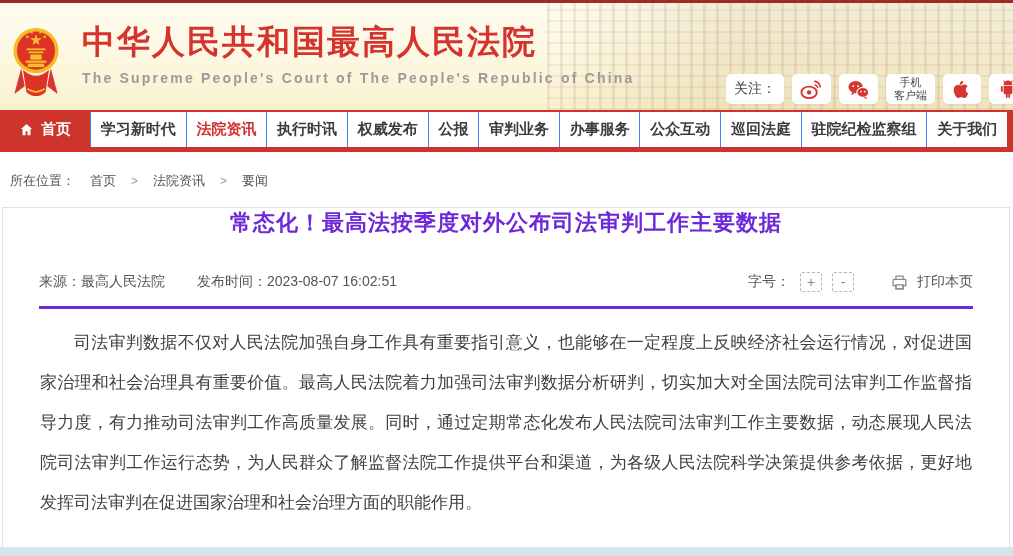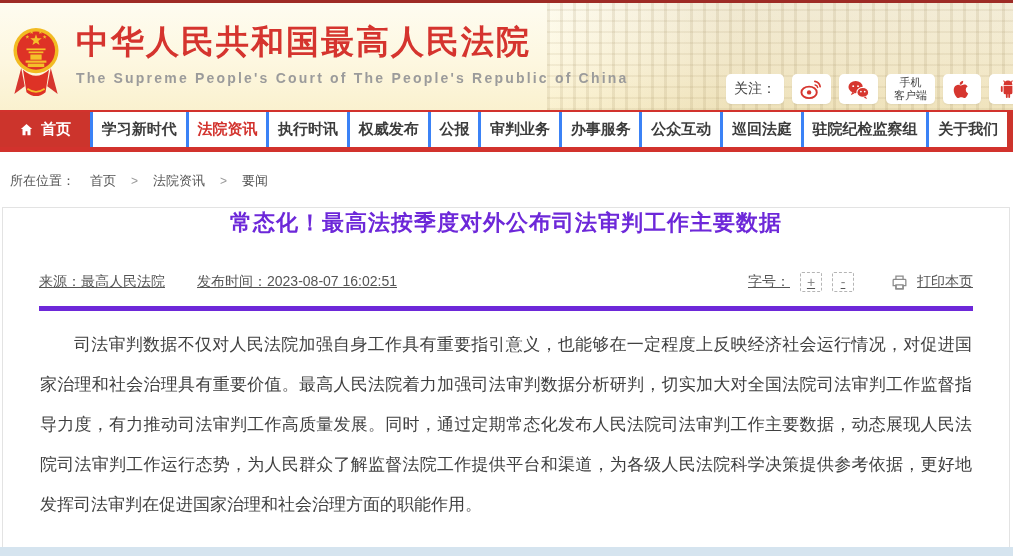--- a/index.html
+++ b/index.html
@@ -15,53 +15,53 @@
     background:linear-gradient(180deg,#fefcf0 0%,#fdf7e0 55%,#faf1cf 100%);
     overflow:hidden; }
   .building-hint { position:absolute; right:0; top:0; width:46%; height:100%;
     background:
       repeating-linear-gradient(90deg, rgba(150,128,80,.14) 0 3px, rgba(0,0,0,0) 3px 13px),
       repeating-linear-gradient(0deg, rgba(150,128,80,.10) 0 2px, rgba(0,0,0,0) 2px 11px),
       linear-gradient(90deg, rgba(250,241,207,0) 0%, rgba(196,170,110,.22) 40%, rgba(196,170,110,.18) 100%);
     pointer-events:none; }
   .brand { position:absolute; left:10px; top:8px; display:flex; align-items:flex-start; }
   .emblem { width:52px; height:92px; margin-top:4px; }
-  .brand-text { margin-left:14px; padding-top:12px; }
+  .brand-text { margin-left:20px; padding-top:12px; }
   .site-title { color:#d5342e; font-size:33px; font-weight:bold; letter-spacing:2px; line-height:1.15; }
   .site-sub { margin-top:9px; color:#9b9b9b; font-size:14px; font-weight:bold; letter-spacing:2.2px; }
   .social-row { position:absolute; right:-14px; bottom:6px; display:flex; align-items:center; gap:8px; }
   .soc-box { background:#fff; border-radius:5px; height:30px; min-width:38px;
     display:flex; align-items:center; justify-content:center; padding:0 8px;
     box-shadow:0 1px 2px rgba(0,0,0,.06); }
   .follow-label { color:#444; font-size:14px; }
   .mobile-label { color:#444; font-size:11px; line-height:1.15; text-align:center; }
 
   
   .nav { position:relative; height:42px; border-top:2px solid #d2322d; border-bottom:5px solid #d2322d;
     background:#fff; display:flex; align-items:stretch; }
   .nav-home { flex:0 0 90px; background:#cc342c; color:#fff; display:flex; align-items:center;
     justify-content:center; gap:7px; font-size:15px; font-weight:bold; }
   .nav-item { flex:1 1 auto; display:flex; align-items:center; justify-content:center;
     font-size:15px; font-weight:bold; color:#3c3c3c; white-space:nowrap;
-    border-left:3px solid #3b82f6; cursor:pointer; }
+    border-left:1px solid #3b82f6; cursor:pointer; }
   .nav-item.active { color:#d2322d; }
   .nav-endcap { flex:0 0 6px; background:#cc342c; }
 
   
   .breadcrumb { padding:20px 0 12px 10px; font-size:13px; color:#555;
     display:flex; align-items:center; gap:15px; }
   .crumb-sep { color:#999; font-size:12px; }
 
   
   .article-box { position:absolute; left:2px; right:3px; top:207px; bottom:-10px;
     background:#fff; border:1px solid #e3e3e3; }
   .article-title { text-align:center; font-size:22px; font-weight:bold;
     color:#6d28d9; letter-spacing:1px; }
   .meta-row { margin:34px 36px 0 36px; display:flex; align-items:center; font-size:14px; color:#555;
-    padding-bottom:14px; border-bottom:5px solid #6d28d9;text-decoration:underline; }
+    padding-bottom:14px; border-bottom:3px solid #6d28d9; }
   .meta-left { display:flex; gap:32px; }
   .meta-right { margin-left:auto; display:flex; align-items:center; gap:10px; }
   .font-btn { width:22px; height:20px; border:1px dashed #b5b5b5; border-radius:2px;
     background:#fff; color:#8a8a8a; font-size:14px; line-height:18px; text-align:center; cursor:pointer; }
   .print-btn { display:flex; align-items:center; gap:8px; margin-left:26px; color:#555; cursor:pointer; }
   .article-body { margin:14px 37px 0 37px; font-size:17px; color:#404040;
     line-height:40px; text-align:justify; text-indent:2em; }
 
   
   .bottom-strip { position:absolute; left:0; right:0; bottom:0; height:9px; background:#d5e4ef; z-index:5; }

